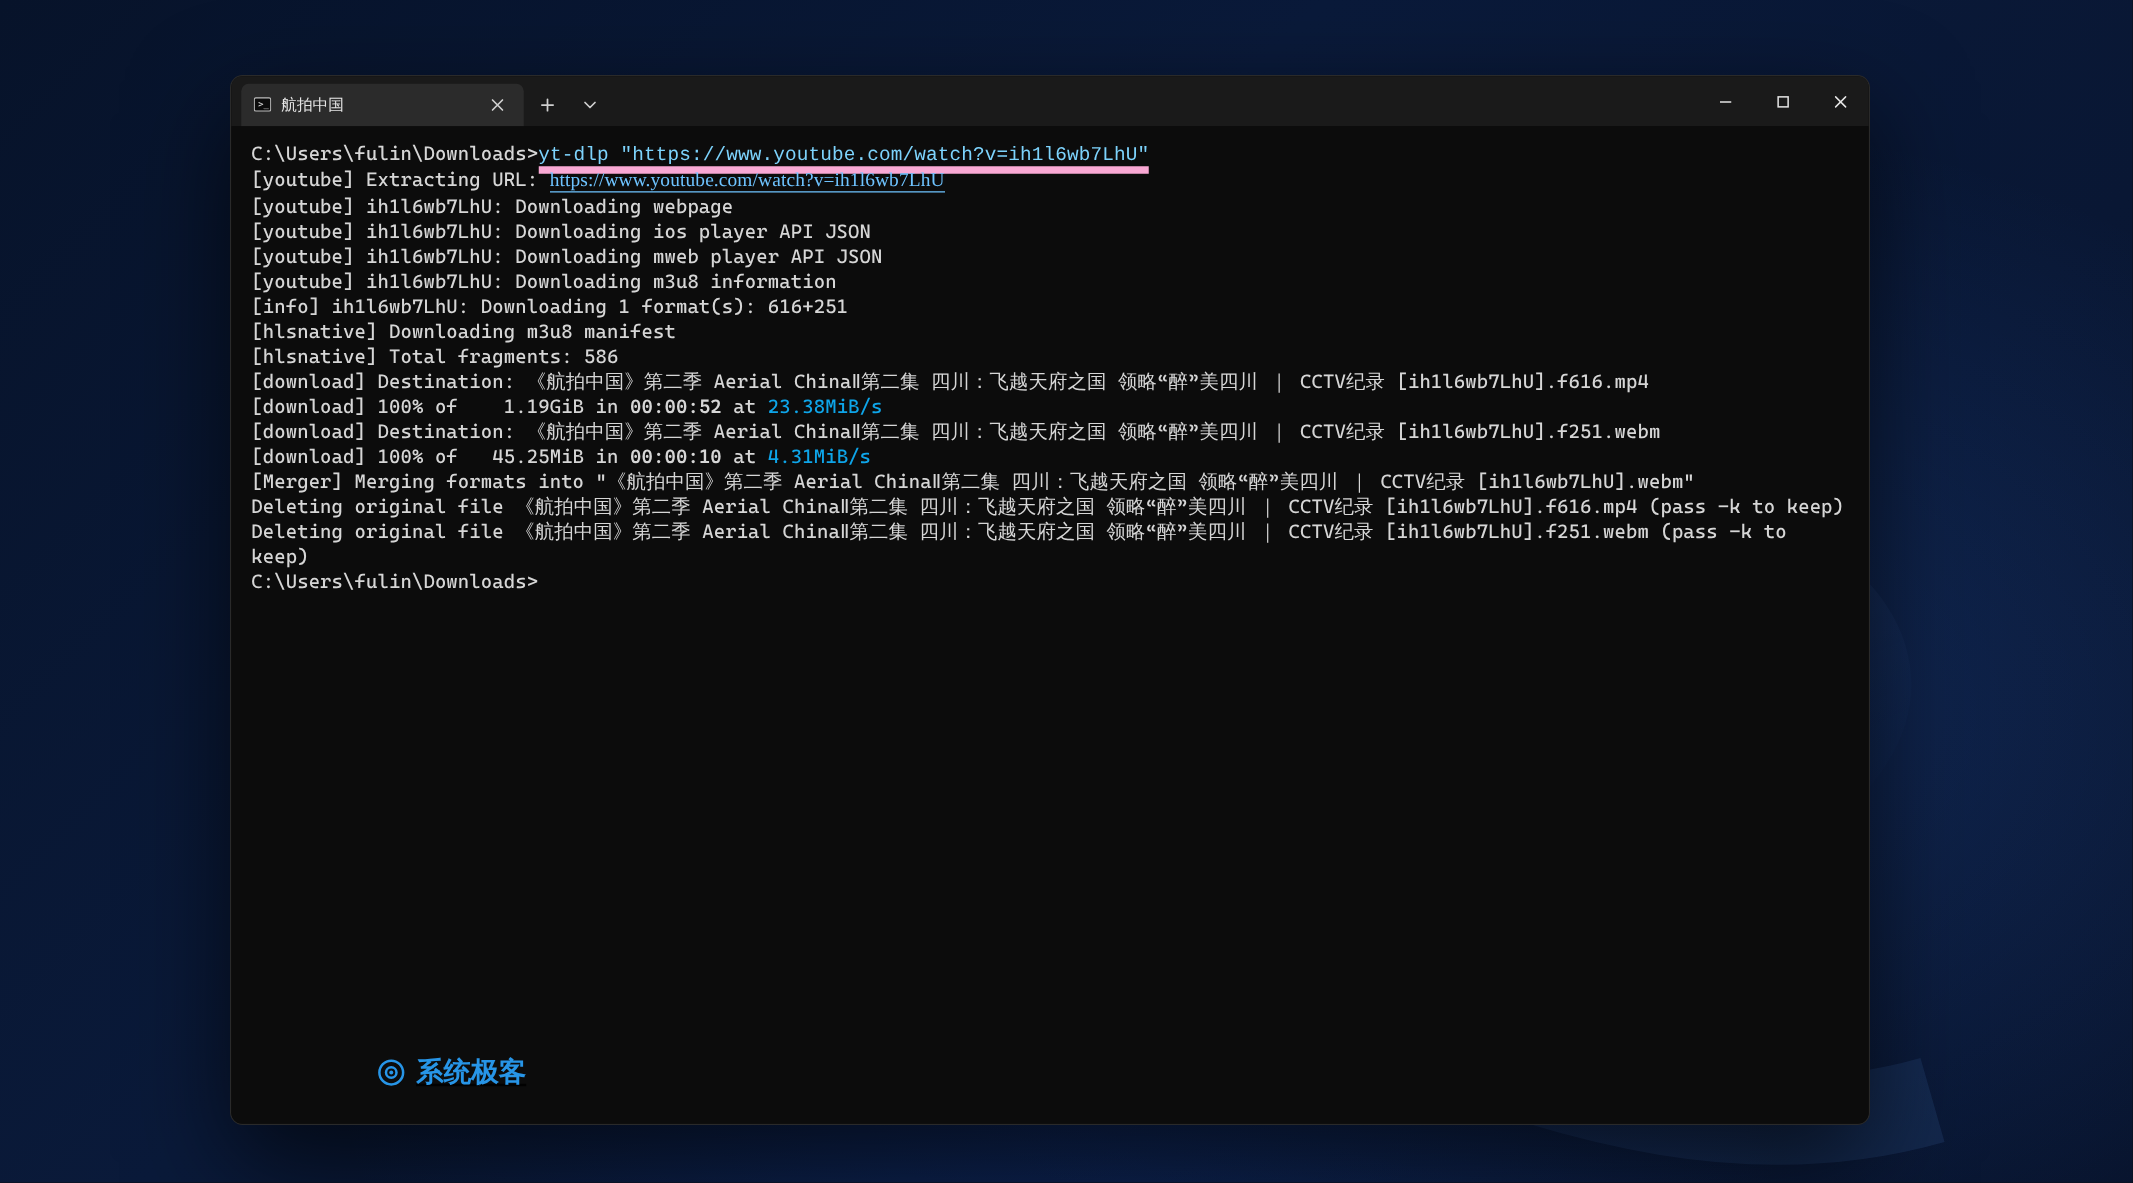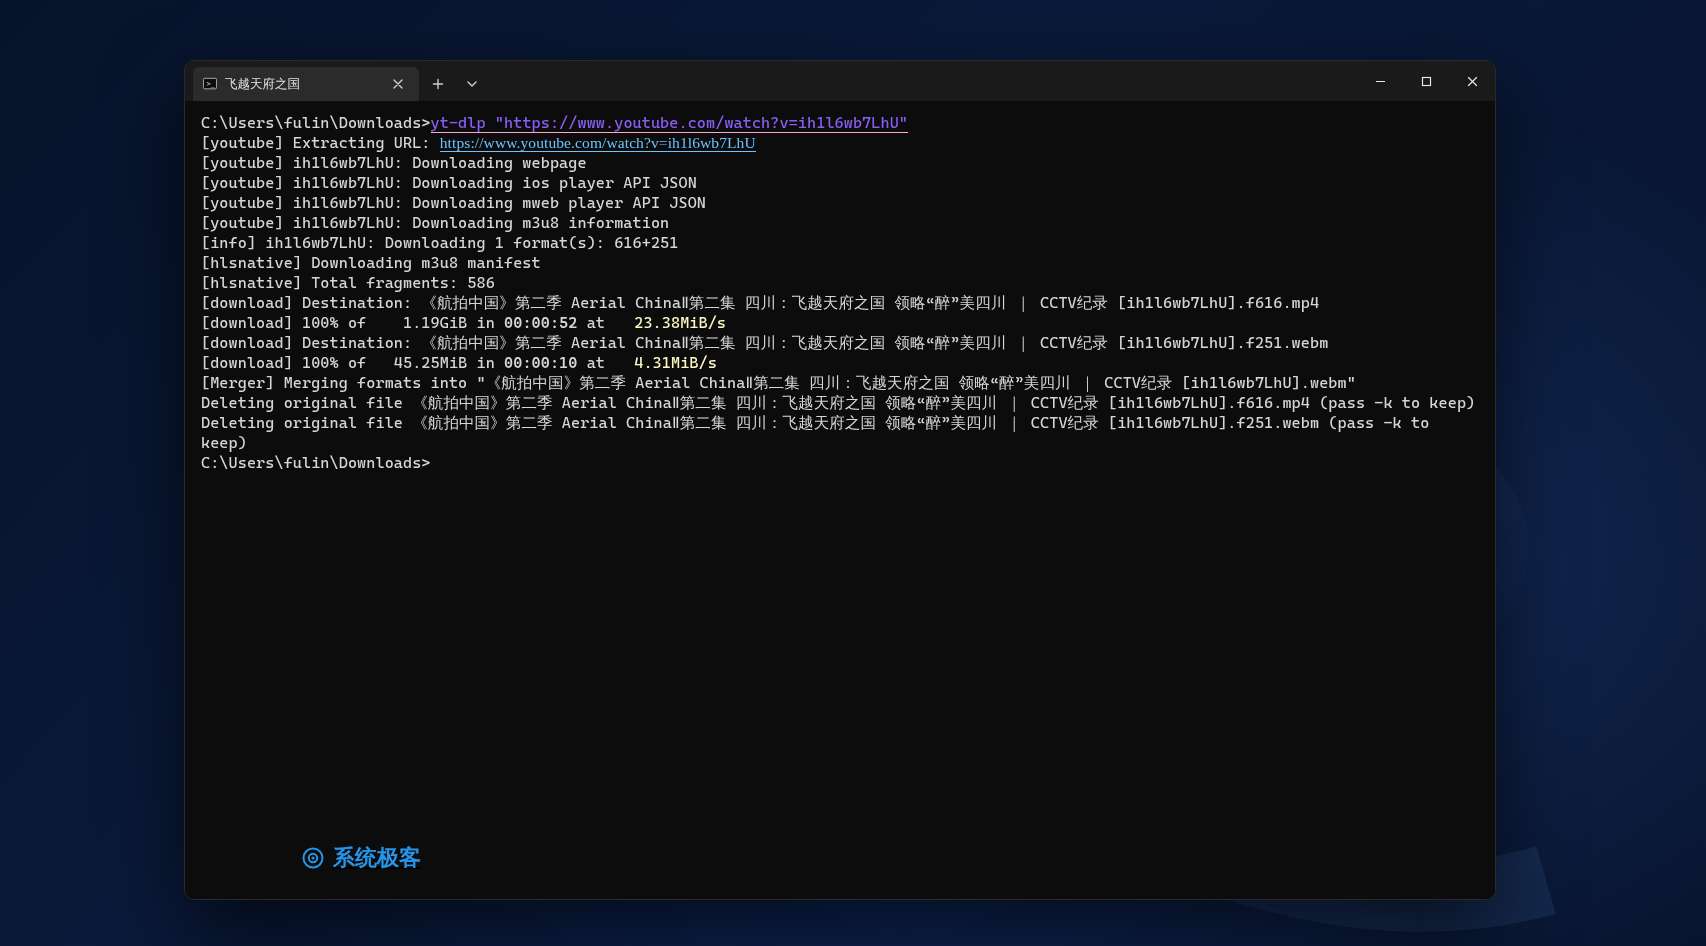--- a/index.html
+++ b/index.html
@@ -129,23 +129,23 @@
     padding: 12px 16px 16px 16px;
     font-family: Consolas, "Cascadia Mono", Menlo, monospace;
     font-size: 15.5px;
     line-height: 20px;
     color: #d6d6d6;
     white-space: pre-wrap;
     word-break: break-word;
     letter-spacing: 0.1px;
   }
   .tl { display: block; }
-  .hl-cmd { color: #8b5cf6; border-bottom: 1px solid #f9a8d4; }
+  .hl-cmd { color: #7dd3fc; border-bottom: 6px solid #f9a8d4; font-family: Liberation Mono, monospace; }
   .hl-url { color: #6ec3ff; border-bottom: 1px solid #6ec3ff; font-family: Liberation Serif, serif; }
-  .hl-rate { color: #fef9c3; margin-left: 20px; }
+  .hl-rate { color: #0ea5e9; }
 
   .watermark {
     position: absolute;
     left: 116px;
     bottom: 26px;
     display: flex;
     align-items: center;
     gap: 8px;
     opacity: 0.9;
     pointer-events: none;
@@ -178,21 +178,21 @@
   <div class="window">
     <div class="titlebar">
       <div class="tabstrip">
         <div class="tab">
           <span class="tab-icon">
             <svg width="14" height="14" viewBox="0 0 16 16" aria-hidden="true">
               <rect x="0.5" y="1.5" width="15" height="12" rx="1.5" fill="#0c0c0c" stroke="#bdbdbd"></rect>
               <text x="4" y="10" font-family="Consolas, monospace" font-size="8" fill="#e5e5e5">&gt;_</text>
             </svg>
           </span>
-          <span class="tab-title">飞越天府之国</span>
+          <span class="tab-title">航拍中国</span>
           <span class="tab-close" title="Close tab">
             <svg width="10" height="10" viewBox="0 0 10 10">
                 <path d="M1 1 L9 9 M9 1 L1 9" stroke="currentColor" stroke-width="1.4" stroke-linecap="round"></path>
               </svg>
           </span>
         </div>
         <span class="newtab" title="New tab">
           <svg width="12" height="12" viewBox="0 0 12 12">
               <path d="M6 1.5 V10.5 M1.5 6 H10.5" stroke="currentColor" stroke-width="1.4" stroke-linecap="round"></path>
             </svg>

